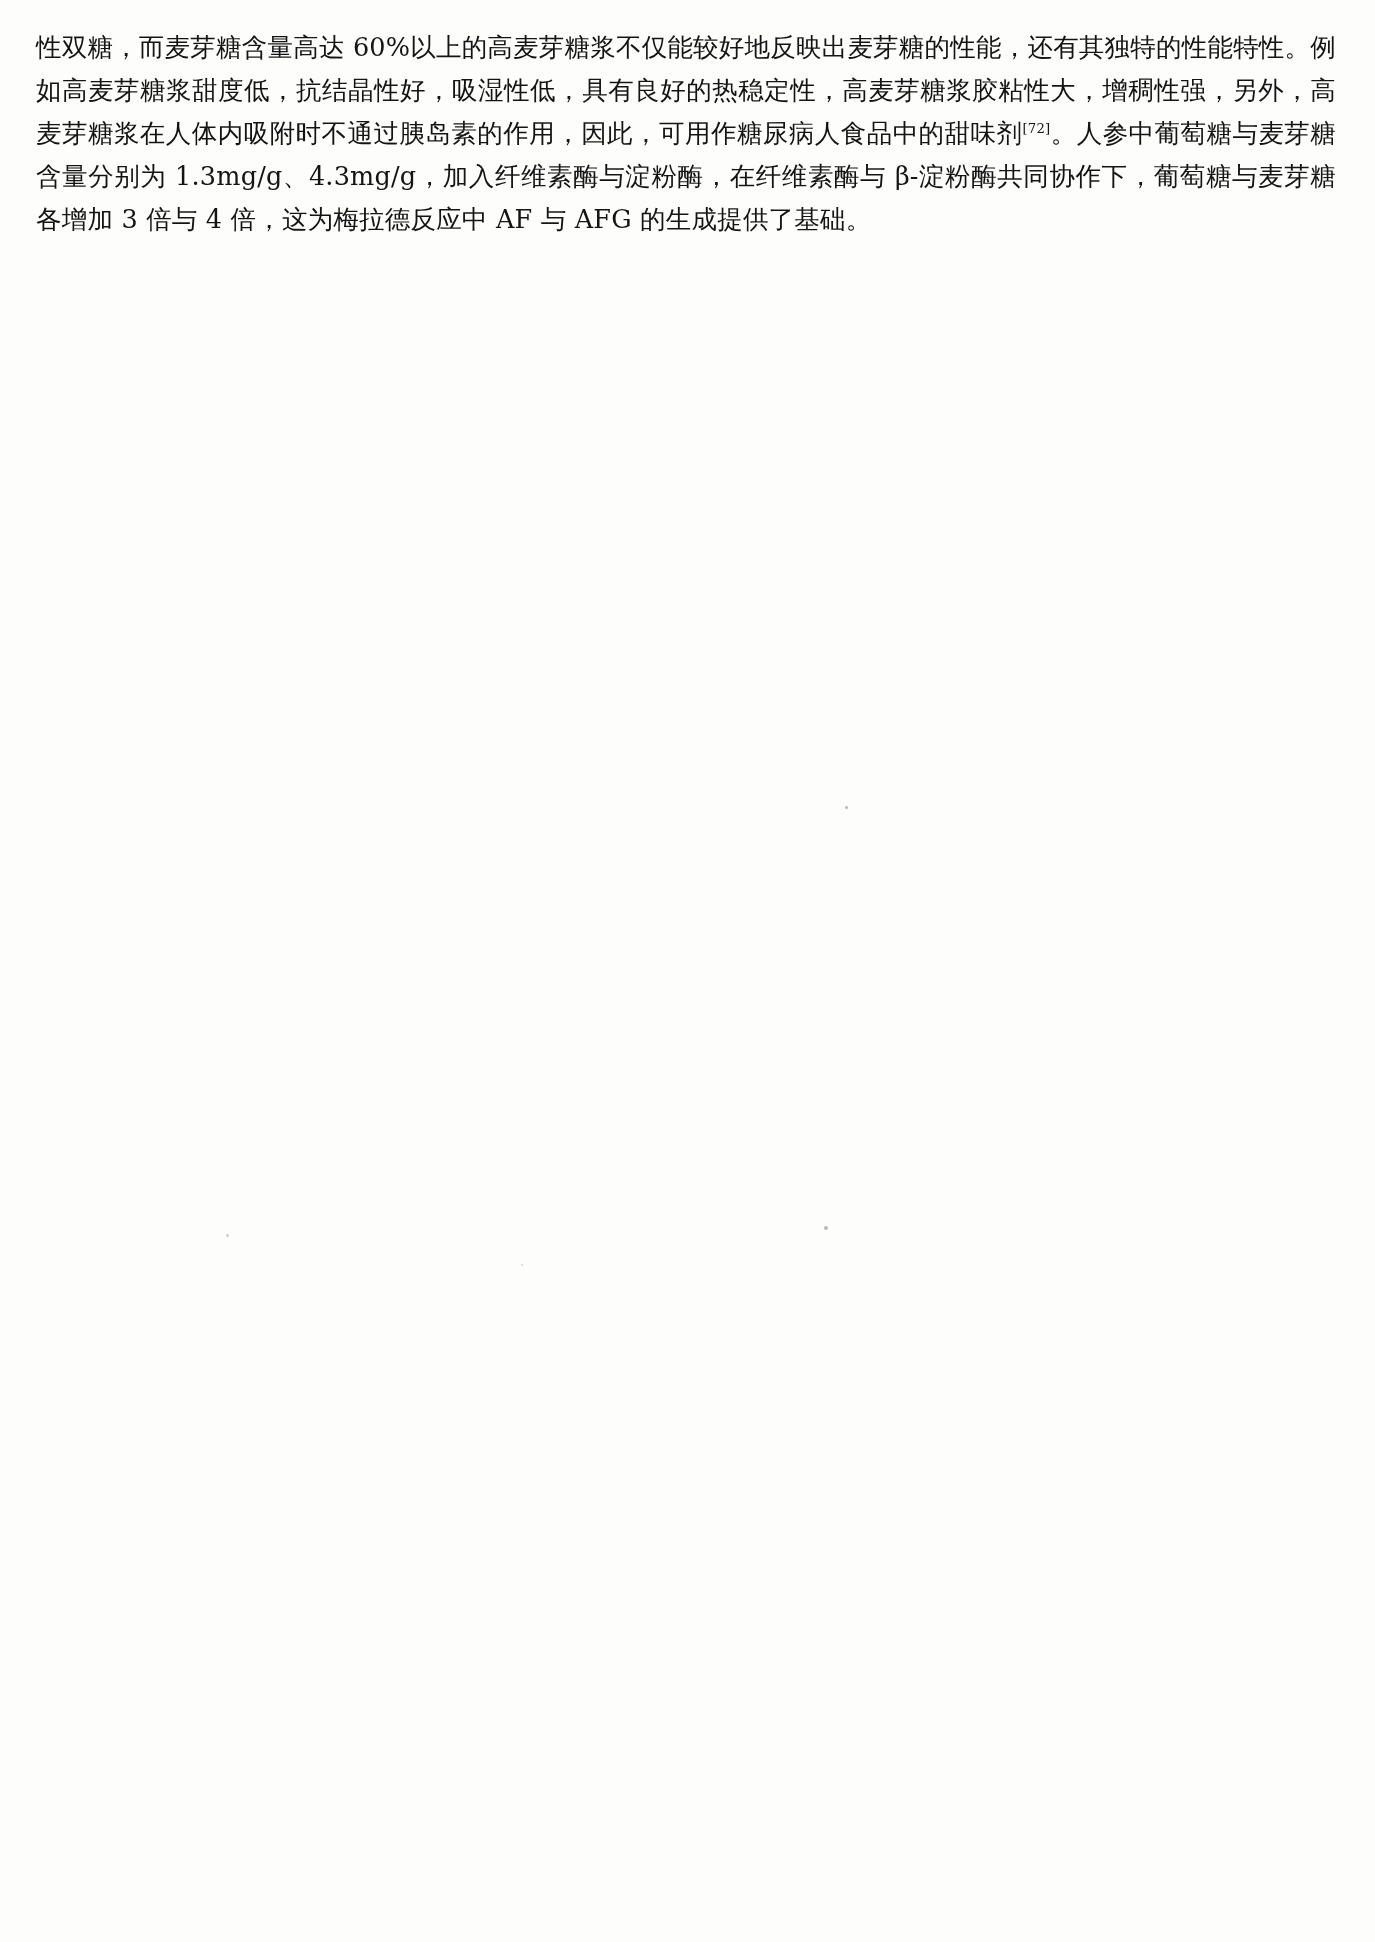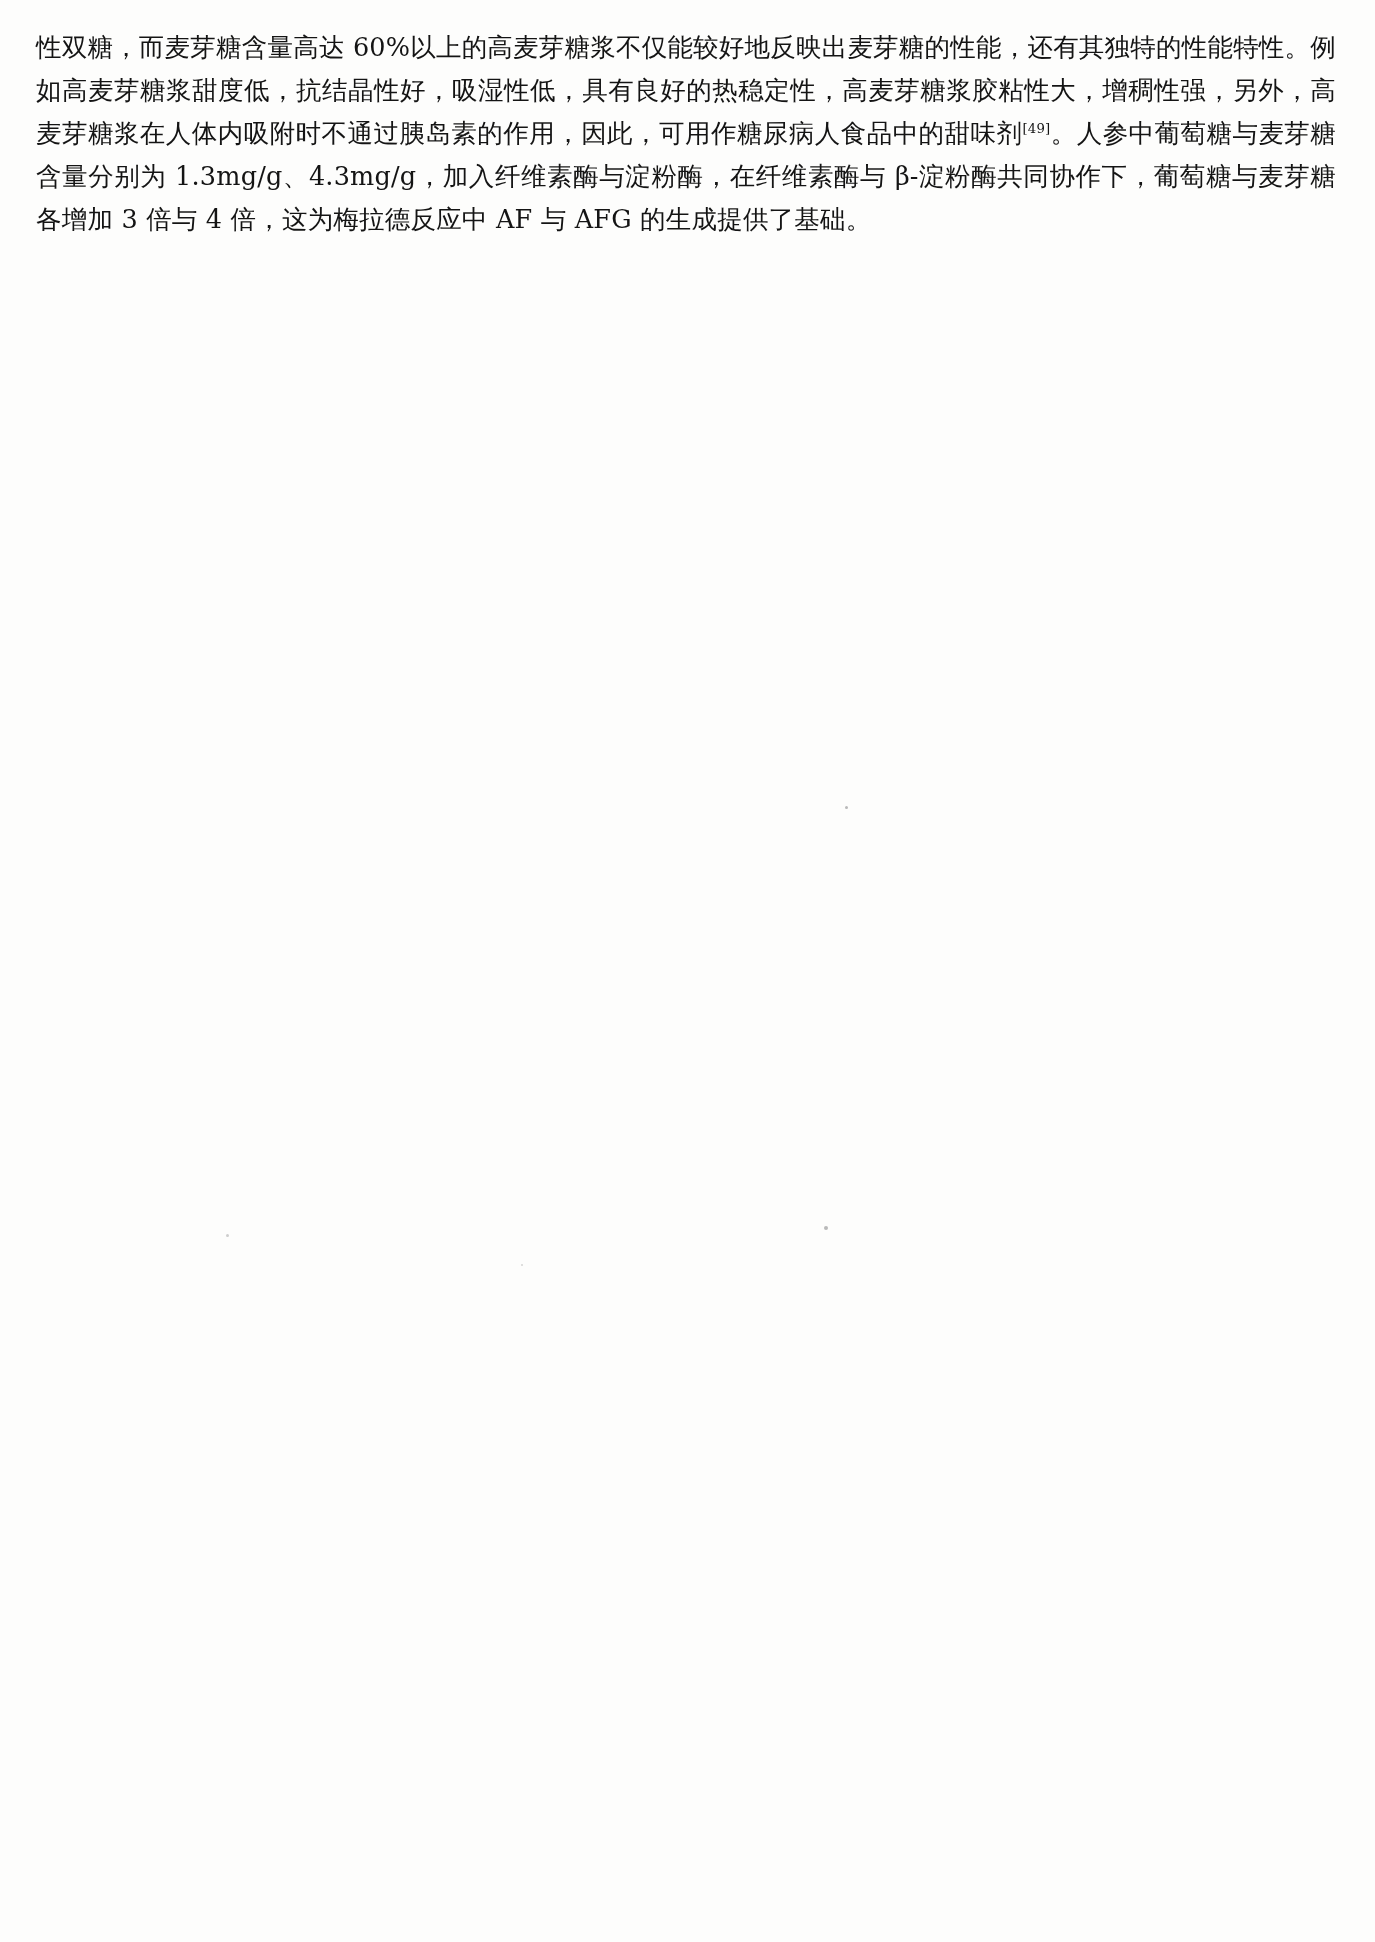--- a/index.html
+++ b/index.html
@@ -52,21 +52,21 @@
   .s2 { left: 824px; top: 1226px; width: 4px; height: 4px; }
   .s3 { left: 226px; top: 1234px; width: 3px; height: 3px; opacity: .7; }
   .s4 { left: 521px; top: 1264px; width: 2px; height: 2px; opacity: .6; }
 </style>
 </head>
 <body>
 
 <div class="page">
 
   <div class="text-block">
-    <p class="para"><span>性双糖，而麦芽糖含量高达 60%以上的高麦芽糖浆不仅能较好地反映出麦芽糖的性能，还有其独特的性能特性。例如高麦芽糖浆甜度低，抗结晶性好，吸湿性低，具有良好的热稳定性，高麦芽糖浆胶粘性大，增稠性强，另外，高麦芽糖浆在人体内吸附时不通过胰岛素的作用，因此，可用作糖尿病人食品中的甜味剂</span><sup>[49]</sup><span>。人参中葡萄糖与麦芽糖含量分别为 1.3mg/g、4.3mg/g，加入纤维素酶与淀粉酶，在纤维素酶与 β-淀粉酶共同协作下，葡萄糖与麦芽糖各增加 3 倍与 4 倍，这为梅拉德反应中 AF 与 AFG 的生成提供了基础。</span></p>
+    <p class="para"><span>性双糖，而麦芽糖含量高达 60%以上的高麦芽糖浆不仅能较好地反映出麦芽糖的性能，还有其独特的性能特性。例如高麦芽糖浆甜度低，抗结晶性好，吸湿性低，具有良好的热稳定性，高麦芽糖浆胶粘性大，增稠性强，另外，高麦芽糖浆在人体内吸附时不通过胰岛素的作用，因此，可用作糖尿病人食品中的甜味剂</span><sup>[72]</sup><span>。人参中葡萄糖与麦芽糖含量分别为 1.3mg/g、4.3mg/g，加入纤维素酶与淀粉酶，在纤维素酶与 β-淀粉酶共同协作下，葡萄糖与麦芽糖各增加 3 倍与 4 倍，这为梅拉德反应中 AF 与 AFG 的生成提供了基础。</span></p>
   </div>
 
   <span class="speck s1"></span>
   <span class="speck s2"></span>
   <span class="speck s3"></span>
   <span class="speck s4"></span>
 
 </div>
 
 </body></html>

